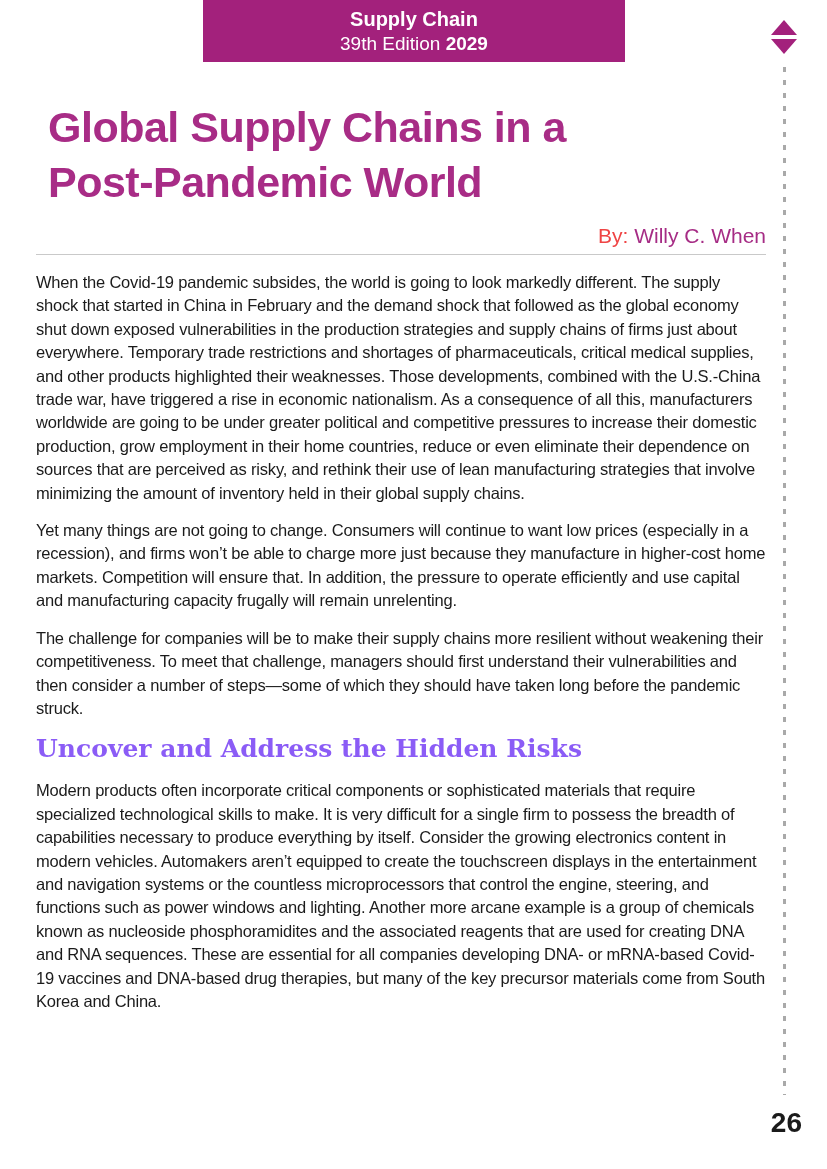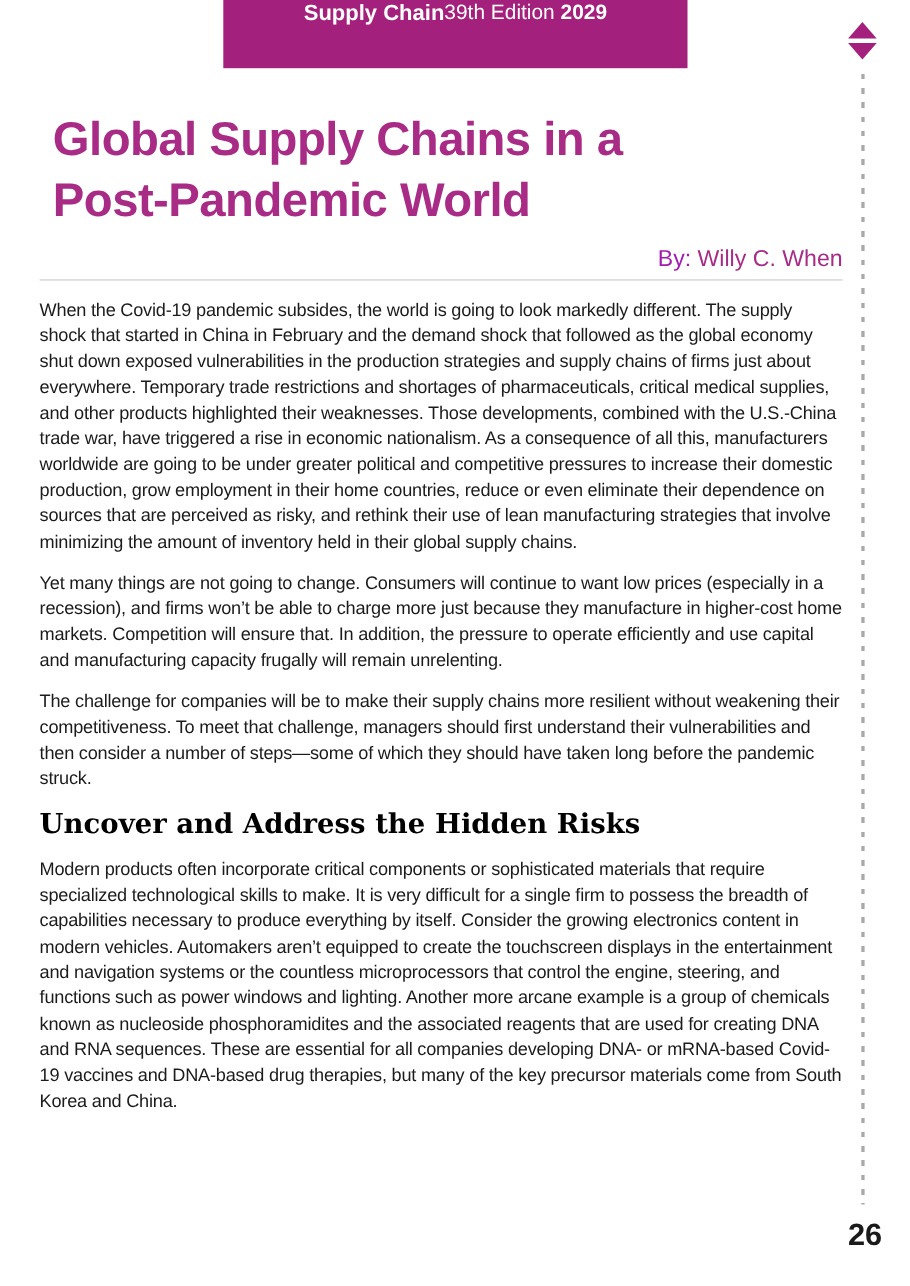--- a/index.html
+++ b/index.html
@@ -16,20 +16,21 @@
   .banner {
     position: absolute;
     left: 203px;
     top: 0;
     width: 422px;
     height: 62px;
     background: #A3217C;
     color: #ffffff;
     text-align: center;
     display: flex;
+    flex-direction: column;
     justify-content: center;
     line-height: 1.25;
   }
   .banner .banner-title {
     font-size: 20px;
     font-weight: 700;
   }
   .banner .banner-sub {
     font-size: 19px;
     font-weight: 400;
@@ -85,42 +86,42 @@
     letter-spacing: -0.5px;
     font-weight: 700;
     color: #A82C86;
   }
   .byline {
     text-align: right;
     font-size: 21px;
     line-height: 28px;
     margin-top: 0px;
   }
-  .byline .by-label { color: #a21caf; }
+  .byline .by-label { color: #ef4444; }
   .byline .author { color: #A62C85; }
   .rule {
     border: none;
     border-top: 1px solid #C9C9C9;
     margin: 4px 0 0 0;
   }
   .body-text p {
     margin: 14px 0 0 0;
     font-size: 16.5px;
     line-height: 23.4px;
     letter-spacing: -0.2px;
     color: #1B1B1B;
   }
   .body-text p:first-child { margin-top: 16px; }
   h2.section-heading {
     margin: 13px 0 0 0;
     font-family: "DejaVu Serif", "Liberation Serif", serif;
     font-size: 25px;
     line-height: 32px;
     font-weight: 700;
-    color: #000000;
+    color: #8b5cf6;
   }
 
   
   .page-number {
     position: absolute;
     right: 25px;
     bottom: 30px;
     font-size: 28px;
     font-weight: 600;
     color: #1A1A1A;

